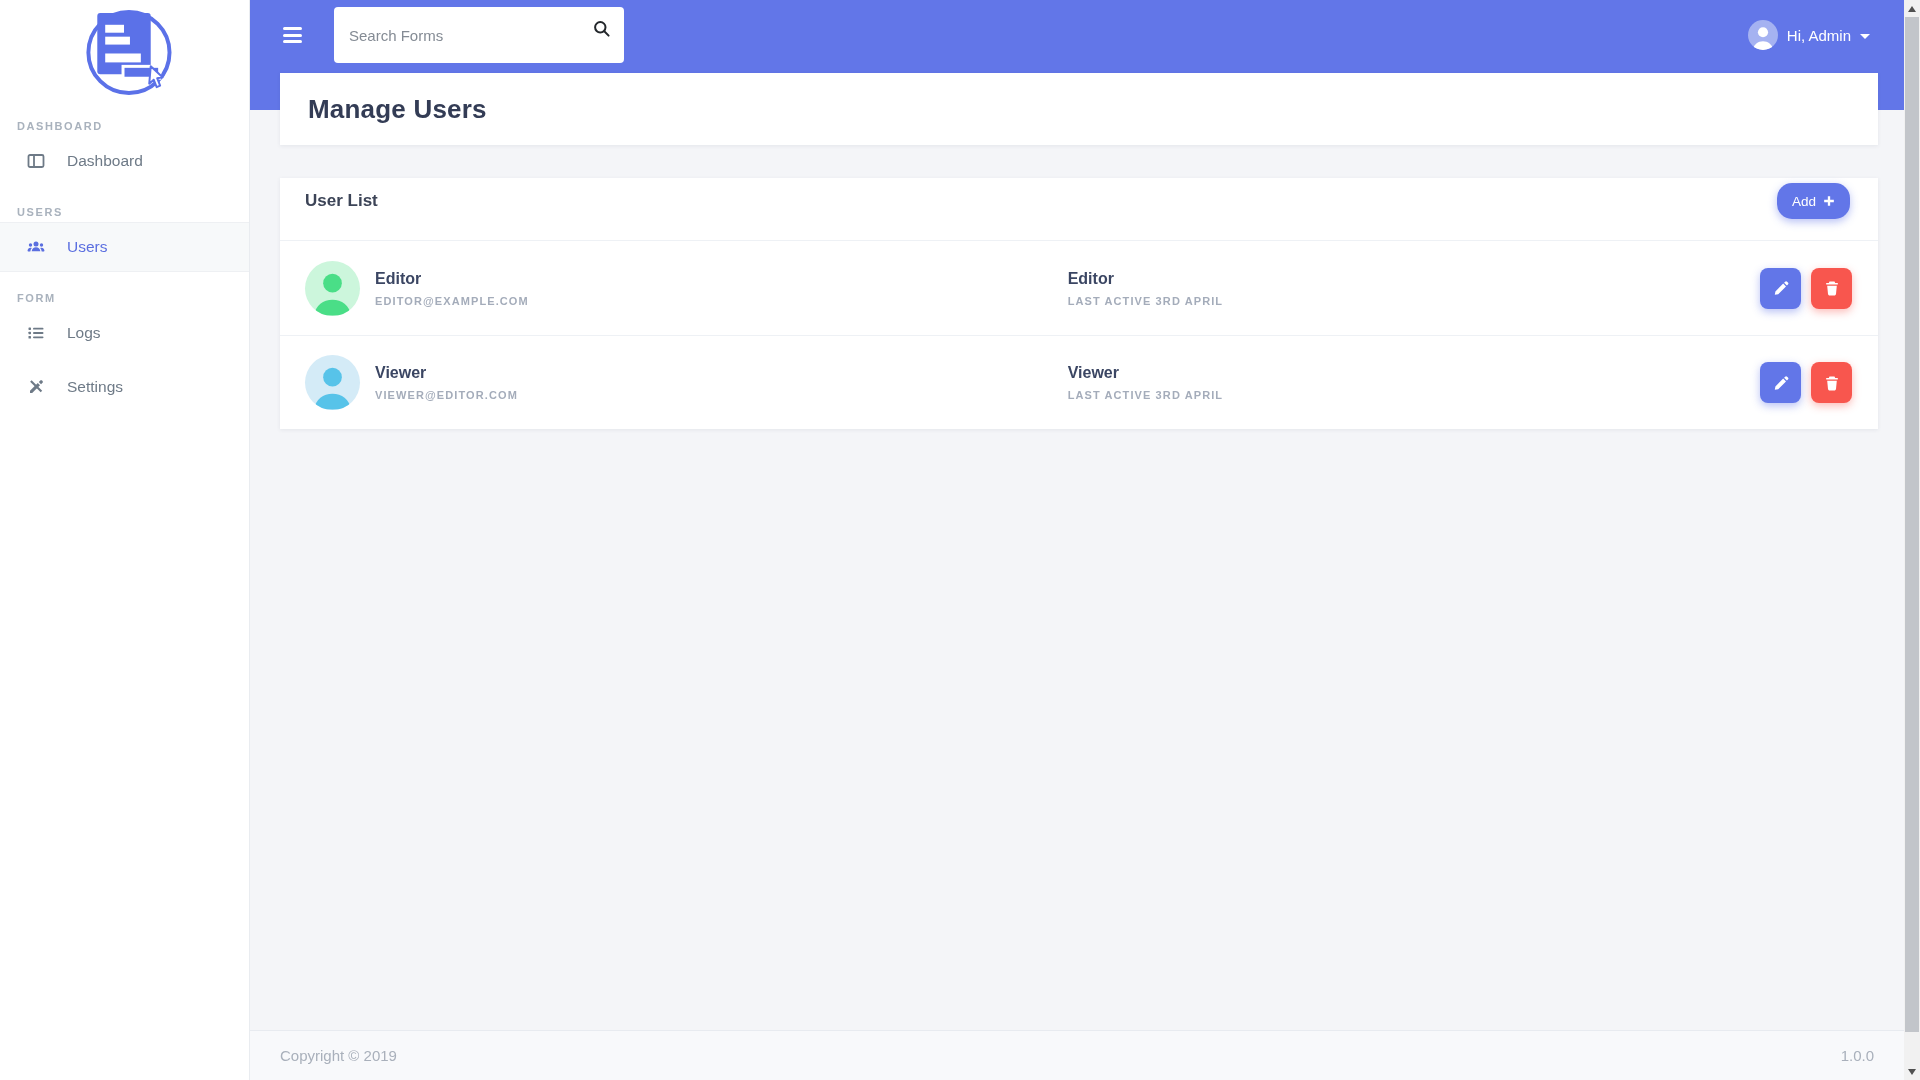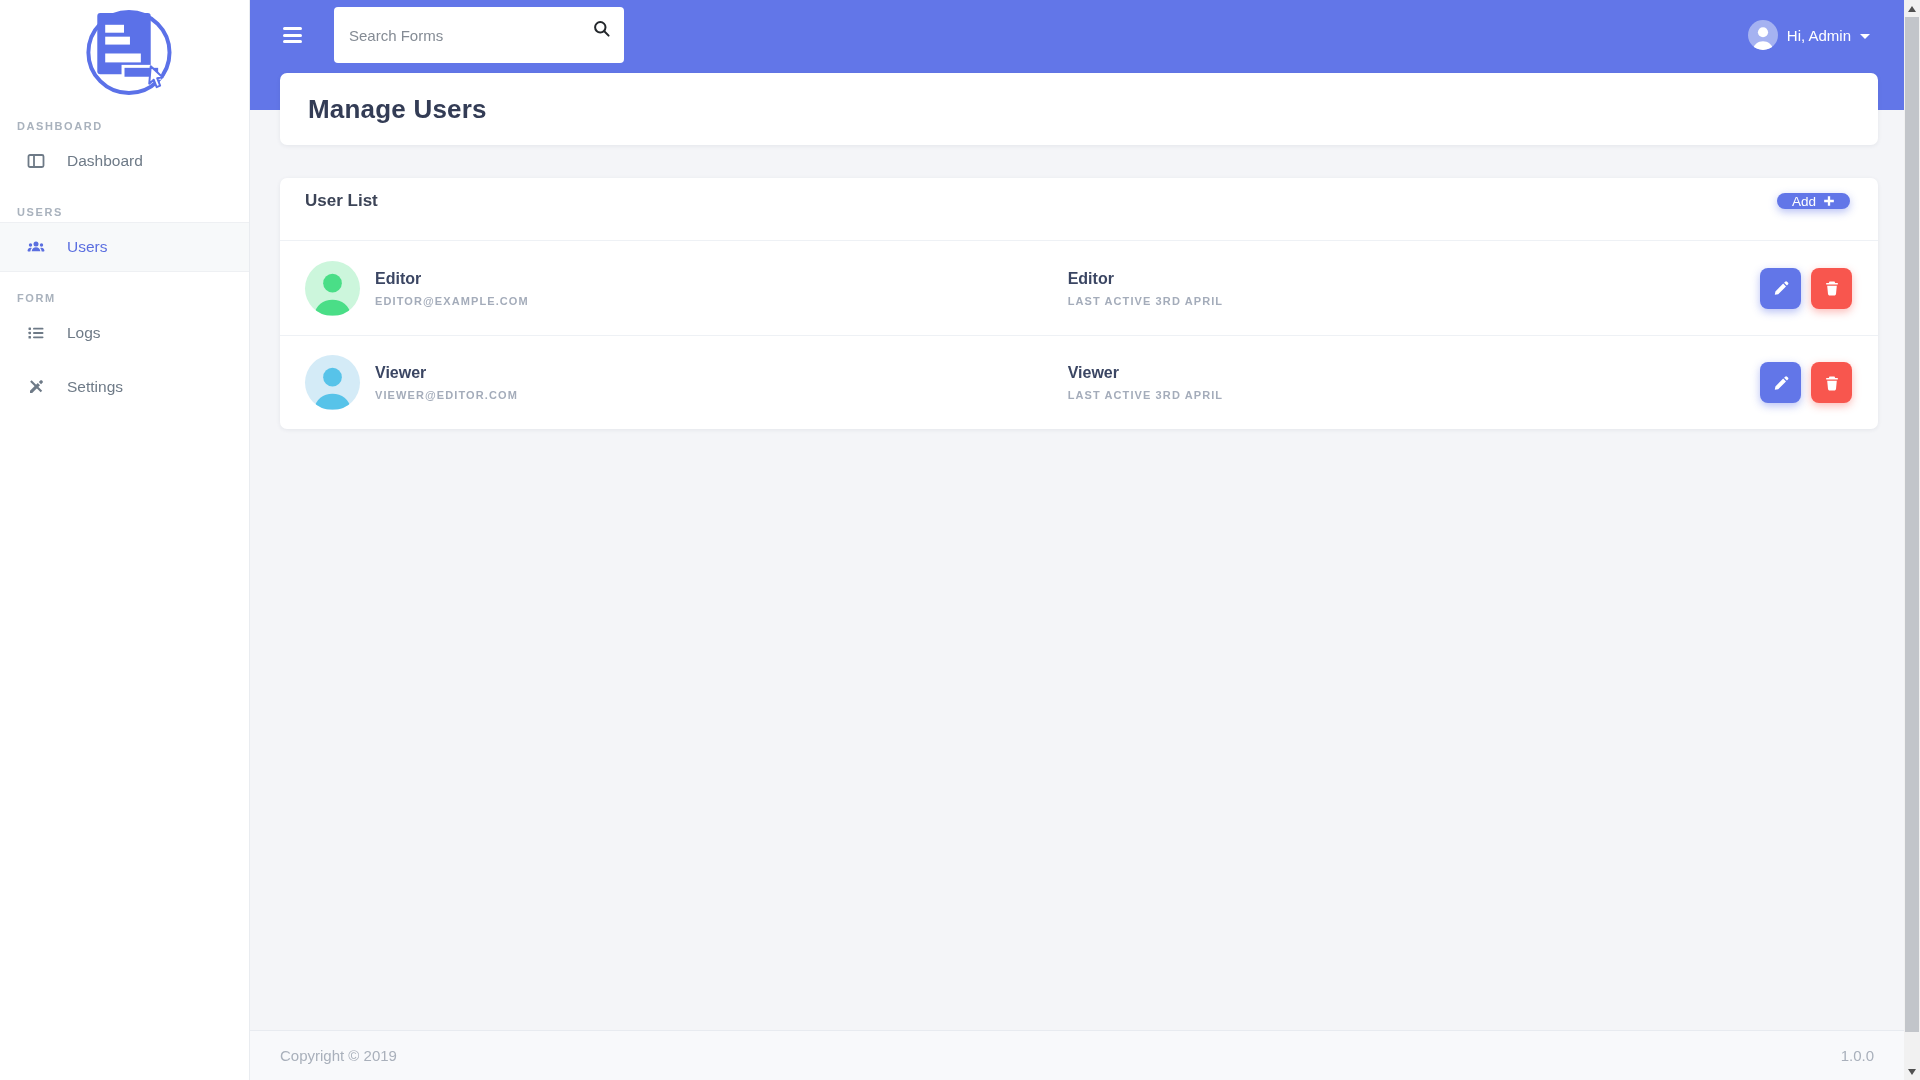--- a/index.html
+++ b/index.html
@@ -29,29 +29,29 @@
   .searchbox input::placeholder { color:#848b94; }
   .searchbox .search-ico { position:absolute; right:13px; top:13px; }
   .topbar-spacer { flex:1; }
   .user-chip { display:flex; align-items:center; gap:9px; cursor:pointer; }
   .user-chip .chip-avatar { width:30px; height:30px; border-radius:50%; background:#a5b2f1; overflow:hidden; display:flex; align-items:flex-end; justify-content:center; }
   .user-chip .chip-name { color:#fff; font-size:15px; }
   .caret-down { width:0; height:0; border-left:5px solid transparent; border-right:5px solid transparent; border-top:5px solid #fff; margin-top:2px; }
 
   .content { flex:1; padding:0 26px 0 30px; margin-top:-37px; }
 
-  .card { background:#fff; border-radius:7px; box-shadow:0 1px 4px rgba(40,50,80,.08); }
+  .card { background:#fff; border-radius:0; box-shadow:0 1px 4px rgba(40,50,80,.08); }
 
   .page-title-card { height:72px; display:flex; align-items:center; padding:0 28px; }
   .page-title-card h1 { font-size:26px; font-weight:700; color:#333c55; letter-spacing:.2px; }
 
   .user-list-card { margin-top:33px; }
   .card-header { height:63px; display:flex; align-items:center; justify-content:space-between; padding:0 28px 16px 25px; border-bottom:1px solid #eef1f5; }
   .card-header h2 { font-size:17px; font-weight:700; color:#3c4457; }
-  .btn-add { display:flex; align-items:center; gap:7px; background:#6276e8; color:#fff; border:none; border-radius:15px; height:16px; padding:0 15px; font-size:13.5px; font-family:inherit; cursor:pointer; box-shadow:0 3px 8px rgba(98,118,232,.45); }
+  .btn-add { display:flex; align-items:center; gap:7px; background:#6276e8; color:#fff; border:none; border-radius:15px; height:36px; padding:0 15px; font-size:13.5px; font-family:inherit; cursor:pointer; box-shadow:0 3px 8px rgba(98,118,232,.45); }
 
   .user-row { display:flex; align-items:center; height:94px; padding:0 26px 0 25px; }
   .user-row + .user-row { border-top:1px solid #eef1f5; }
   .col-identity { display:flex; align-items:center; width:49.3%; }
   .avatar { width:55px; height:55px; border-radius:50%; overflow:hidden; flex:0 0 55px; display:flex; align-items:flex-end; justify-content:center; }
   .avatar--green { background:#ccf6dc; }
   .avatar--blue  { background:#d4ebf7; }
   .id-text { margin-left:15px; }
   .u-name { font-size:16px; font-weight:700; color:#3b4663; }
   .u-sub { margin-top:7px; font-size:11px; font-weight:700; letter-spacing:1.1px; color:#a4acba; }

